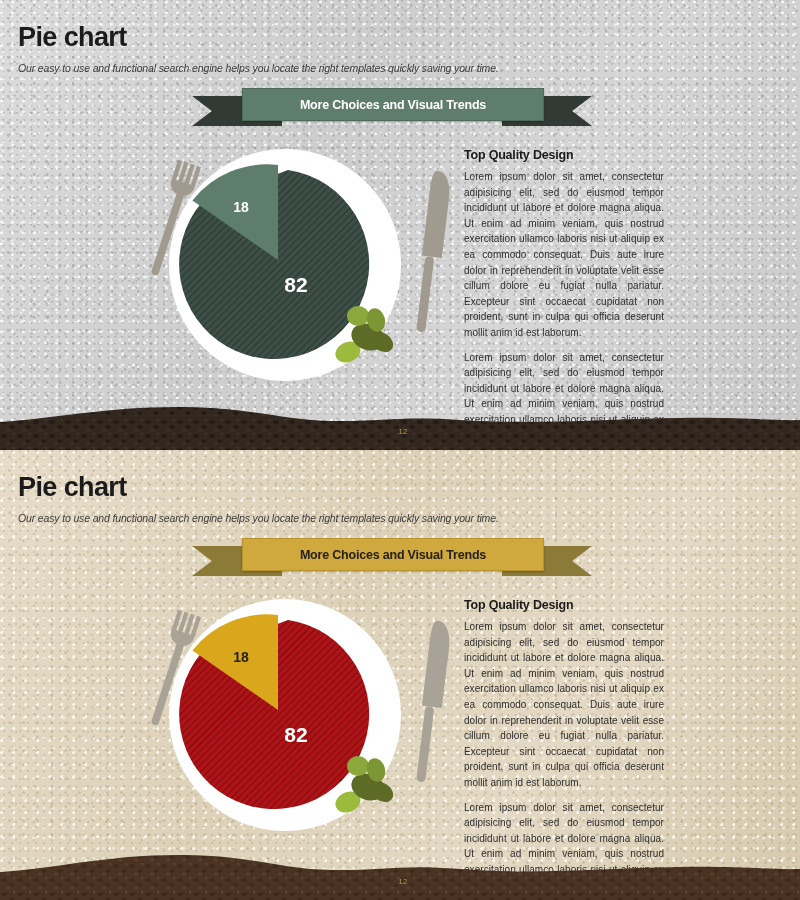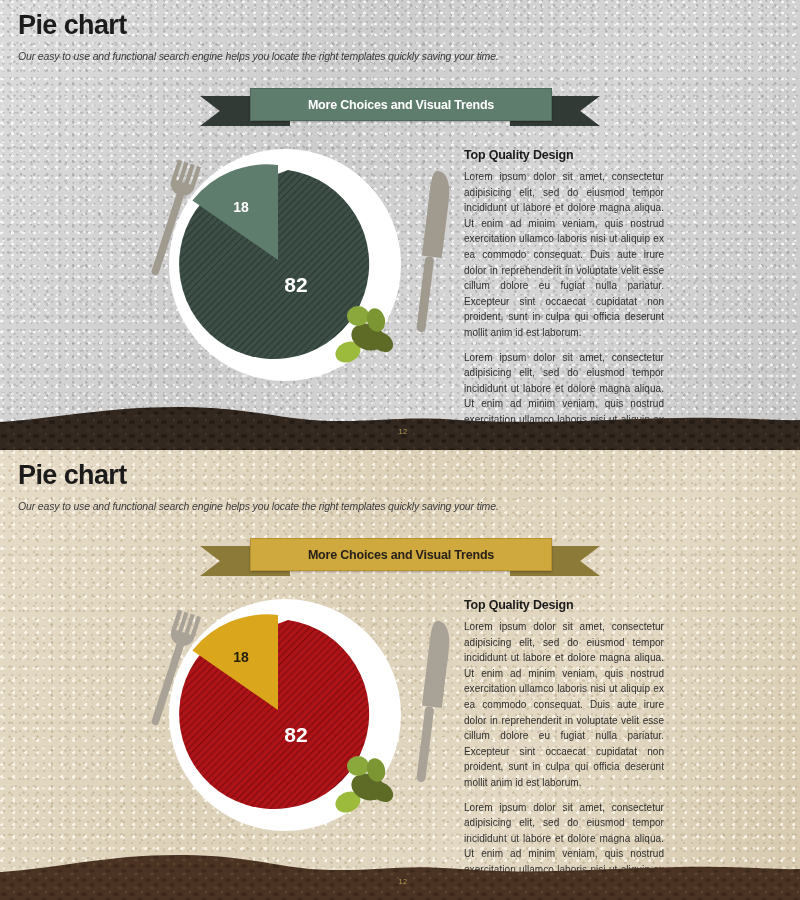--- a/index.html
+++ b/index.html
@@ -37,33 +37,33 @@
       radial-gradient(circle at 15% 22%, rgba(255,252,242,.80) 0 1.4px, transparent 1.7px),
       radial-gradient(circle at 68% 47%, rgba(176,160,128,.42) 0 1.2px, transparent 1.5px),
       radial-gradient(circle at 38% 81%, rgba(255,250,235,.60) 0 1.3px, transparent 1.6px),
       radial-gradient(circle at 88% 67%, rgba(168,152,120,.36) 0 1.1px, transparent 1.4px),
       radial-gradient(circle at 52% 12%, rgba(150,134,104,.26) 0 1px, transparent 1.3px),
       linear-gradient(122deg,#e6dcc8 0%,#ddd1b9 40%,#e3d9c4 68%,#d6c9ae 100%);
     background-size:12px 12px,14px 14px,10px 10px,18px 18px,8px 8px,100% 100%;
   }
 
   
-  .slide-head{position:absolute;left:18px;top:12px;}
+  .slide-head{position:absolute;left:18px;top:24px;}
   .slide-title{
     font-size:27px;font-weight:bold;color:#1b1b1b;
     letter-spacing:-.6px;line-height:1;margin:0;
     font-stretch:condensed;
   }
   .slide-sub{
     margin:12px 0 0 0;font-size:10.5px;color:#3a3a3a;
     letter-spacing:-.15px;line-height:1;font-style:italic;
   }
 
   
-  .ribbon{position:absolute;left:200px;top:88px;width:400px;height:40px;}
+  .ribbon{position:absolute;left:192px;top:88px;width:400px;height:40px;}
   .rib-tail{
     position:absolute;top:8px;width:90px;height:30px;
   }
   .rib-tail.left{left:0;clip-path:polygon(0 0,100% 0,100% 100%,0 100%,22% 50%);}
   .rib-tail.right{right:0;clip-path:polygon(0 0,100% 0,78% 50%,100% 100%,0 100%);}
   .rib-band{
     position:absolute;left:50px;top:0;width:300px;height:31px;
     display:flex;align-items:center;justify-content:center;
     box-shadow:0 1px 2px rgba(0,0,0,.25);
   }

